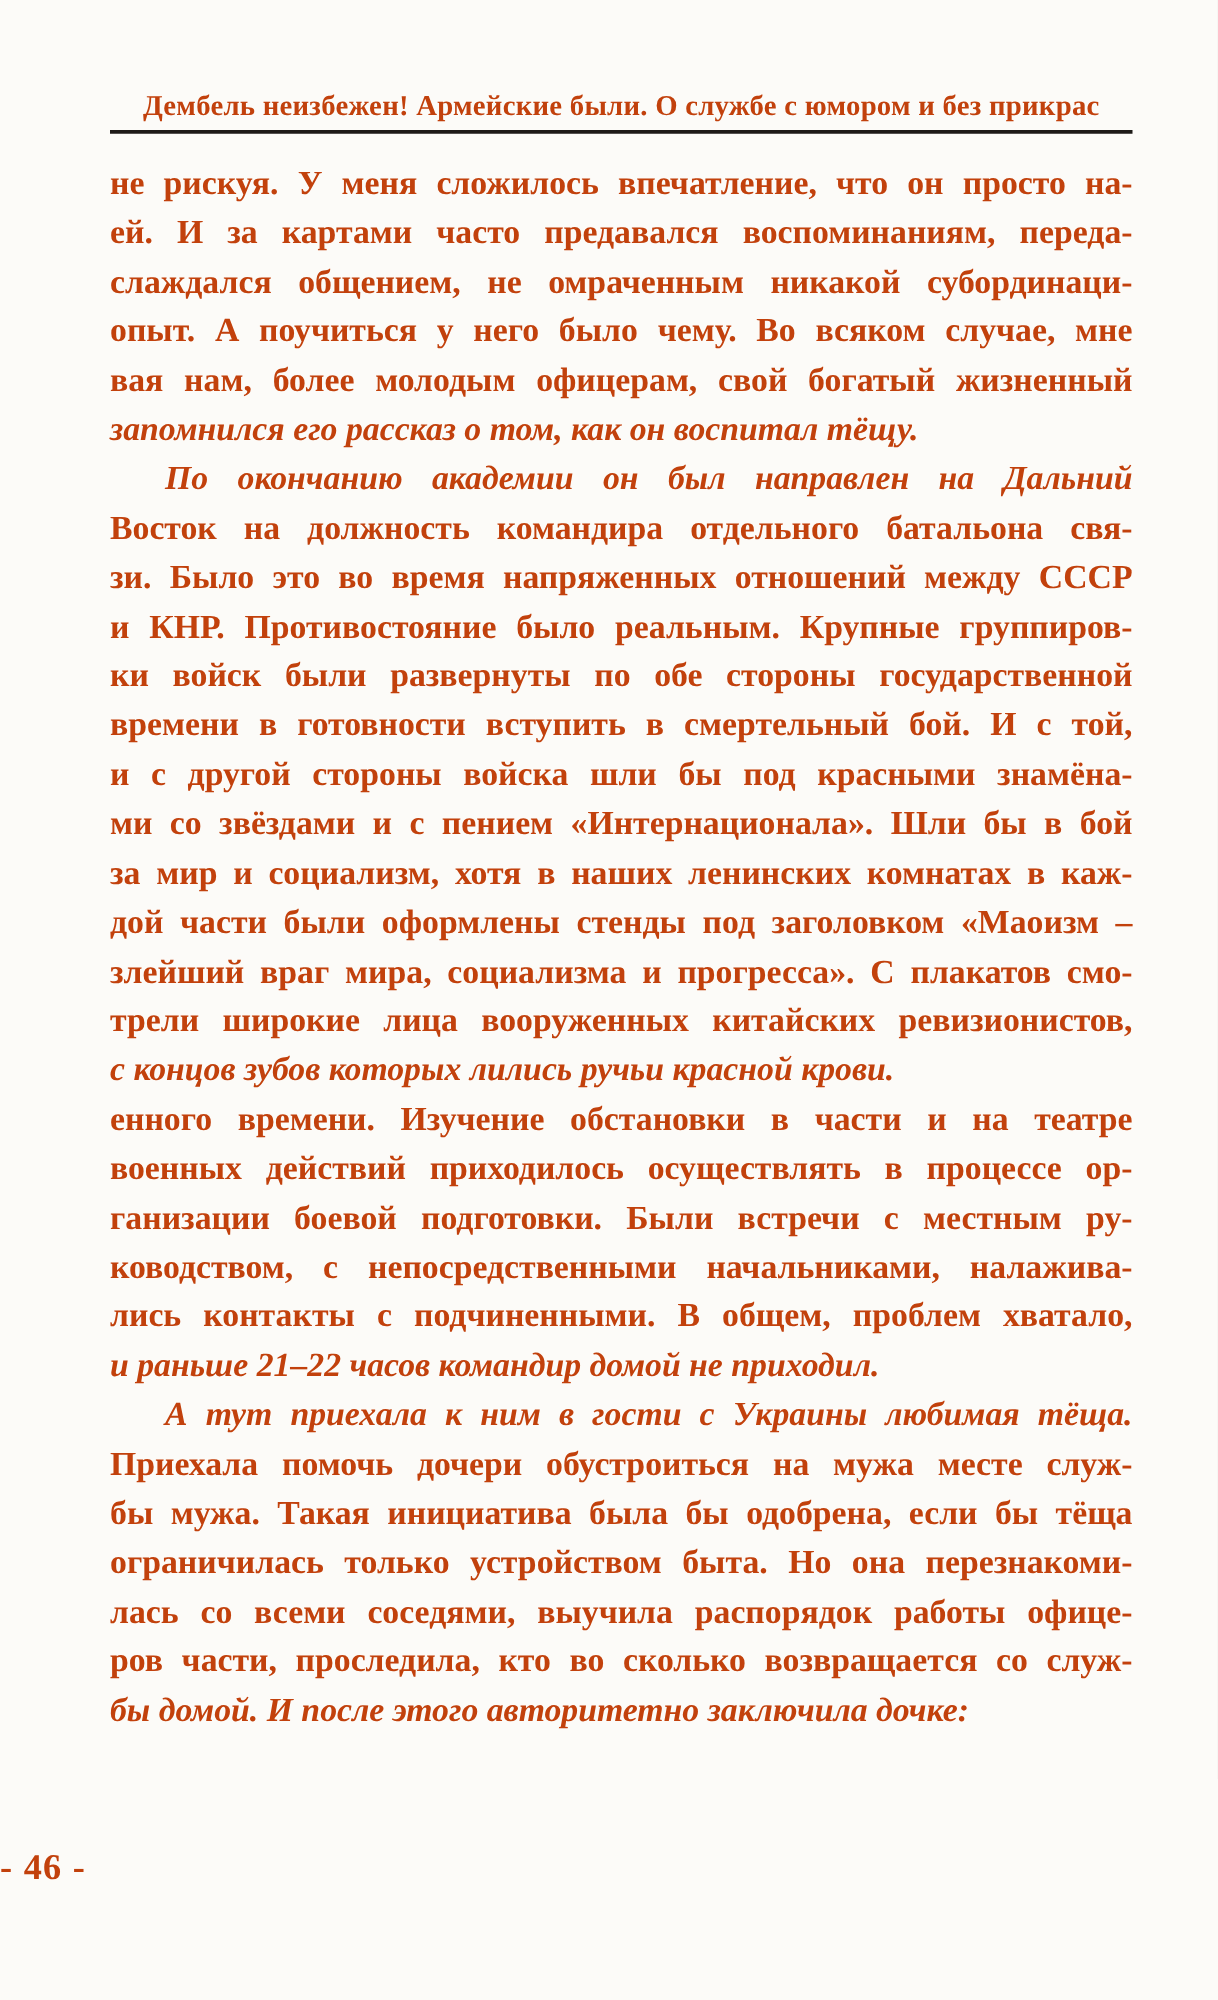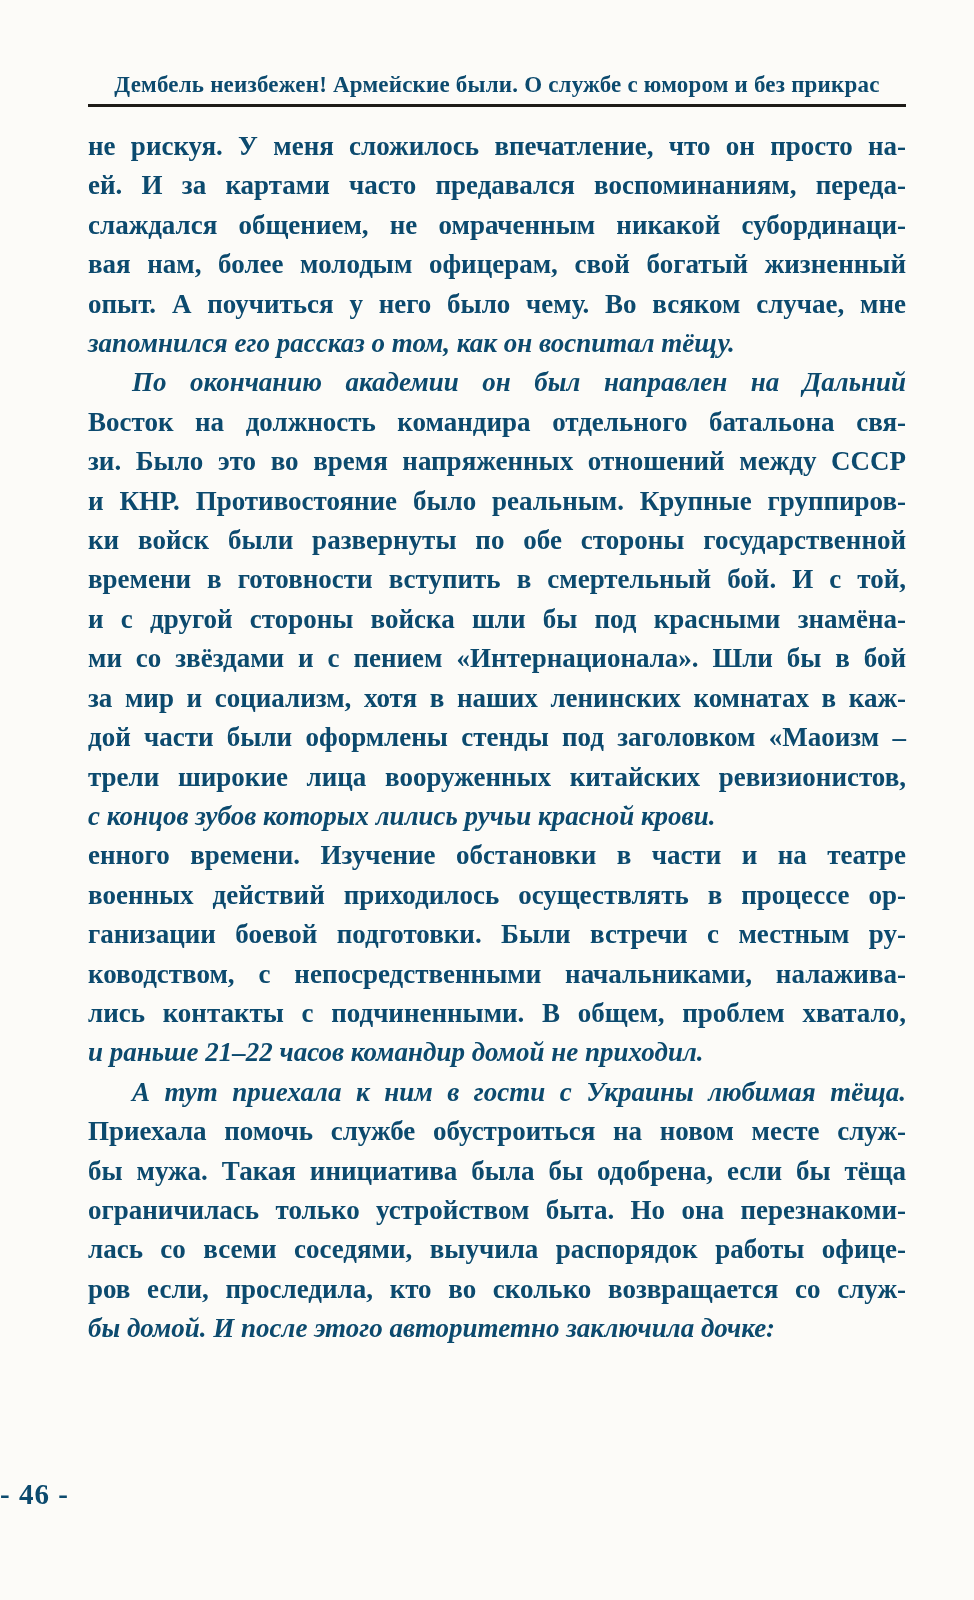--- a/index.html
+++ b/index.html
@@ -6,21 +6,21 @@
   * { box-sizing: border-box; }
   html, body { margin: 0; padding: 0; }
   body { background: #e9e8e5; }
 
   .page {
     position: relative;
     width: 974px;
     height: 1600px;
     margin: 0 auto;
     background: #fcfbf8;
-    color: #0c4a6e;
+    color: #c2410c;
     font-family: "Liberation Serif", "DejaVu Serif", serif;
     overflow: hidden;
   }
 
   .running-head {
     position: absolute;
     top: 72px;
     left: 88px;
     right: 68px;
   }
@@ -80,56 +80,57 @@
     <div class="running-head-title">Дембель неизбежен! Армейские были. О службе с юмором и без прикрас</div>
     <div class="header-rule"></div>
   </header>
 
   <main class="body-text">
 
     <section class="paragraph">
       <div class="line">не рискуя. У меня сложилось впечатление, что он просто на-</div>
       <div class="line">ей. И за картами часто предавался воспоминаниям, переда-</div>
       <div class="line">слаждался общением, не омраченным никакой субординаци-</div>
+      <div class="line">опыт. А поучиться у него было чему. Во всяком случае, мне</div>
       <div class="line">вая нам, более молодым офицерам, свой богатый жизненный</div>
-      <div class="line">опыт. А поучиться у него было чему. Во всяком случае, мне</div>
       <div class="line para-end">запомнился его рассказ о том, как он воспитал тёщу.</div>
     </section>
 
     <section class="paragraph">
       <div class="line indented">По окончанию академии он был направлен на Дальний</div>
       <div class="line">Восток на должность командира отдельного батальона свя-</div>
       <div class="line">зи. Было это во время напряженных отношений между СССР</div>
       <div class="line">и КНР. Противостояние было реальным. Крупные группиров-</div>
       <div class="line">ки войск были развернуты по обе стороны государственной</div>
       <div class="line">времени в готовности вступить в смертельный бой. И с той,</div>
       <div class="line">и с другой стороны войска шли бы под красными знамёна-</div>
       <div class="line">ми со звёздами и с пением «Интернационала». Шли бы в бой</div>
       <div class="line">за мир и социализм, хотя в наших ленинских комнатах в каж-</div>
       <div class="line">дой части были оформлены стенды под заголовком «Маоизм –</div>
+      <div class="line">злейший враг мира, социализма и прогресса». С плакатов смо-</div>
       <div class="line">трели широкие лица вооруженных китайских ревизионистов,</div>
       <div class="line para-end">с концов зубов которых лились ручьи красной крови.</div>
     </section>
 
     <section class="paragraph">
       <div class="line">енного времени. Изучение обстановки в части и на театре</div>
       <div class="line">военных действий приходилось осуществлять в процессе ор-</div>
       <div class="line">ганизации боевой подготовки. Были встречи с местным ру-</div>
       <div class="line">ководством, с непосредственными начальниками, налажива-</div>
       <div class="line">лись контакты с подчиненными. В общем, проблем хватало,</div>
       <div class="line para-end">и раньше 21–22 часов командир домой не приходил.</div>
     </section>
 
     <section class="paragraph">
       <div class="line indented">А тут приехала к ним в гости с Украины любимая тёща.</div>
-      <div class="line">Приехала помочь службе обустроиться на новом месте служ-</div>
+      <div class="line">Приехала помочь дочери обустроиться на мужа месте служ-</div>
       <div class="line">бы мужа. Такая инициатива была бы одобрена, если бы тёща</div>
       <div class="line">ограничилась только устройством быта. Но она перезнакоми-</div>
       <div class="line">лась со всеми соседями, выучила распорядок работы офице-</div>
-      <div class="line">ров если, проследила, кто во сколько возвращается со служ-</div>
+      <div class="line">ров части, проследила, кто во сколько возвращается со служ-</div>
       <div class="line para-end">бы домой. И после этого авторитетно заключила дочке:</div>
     </section>
 
   </main>
 
   <footer>
     <div class="page-number">- 46 -</div>
   </footer>
 
 </div>

